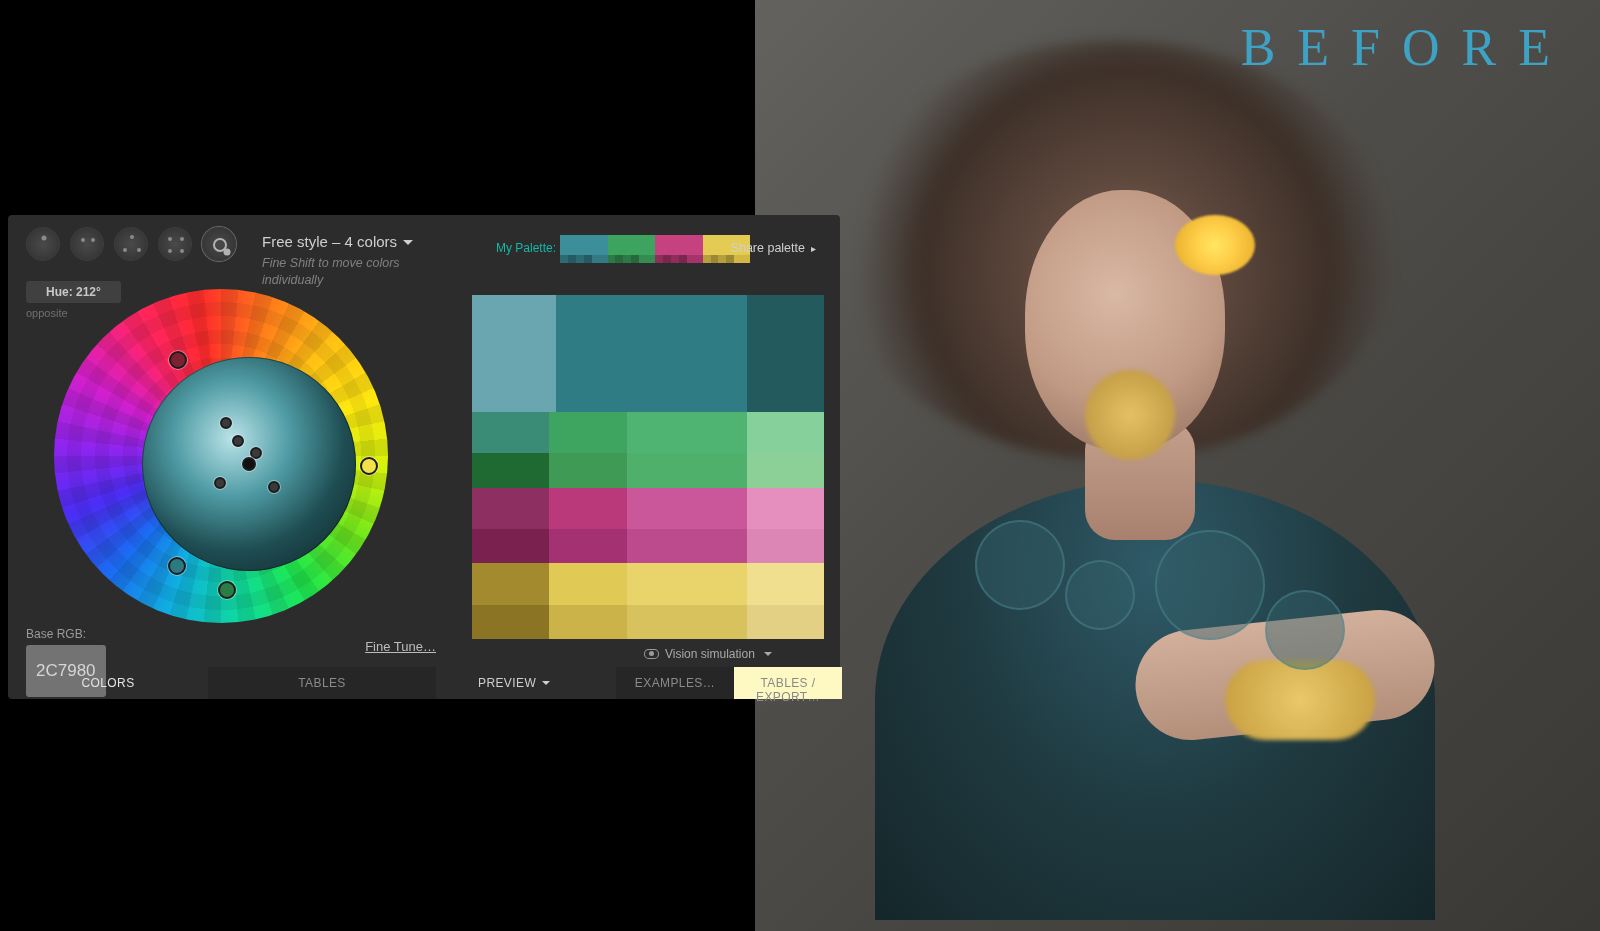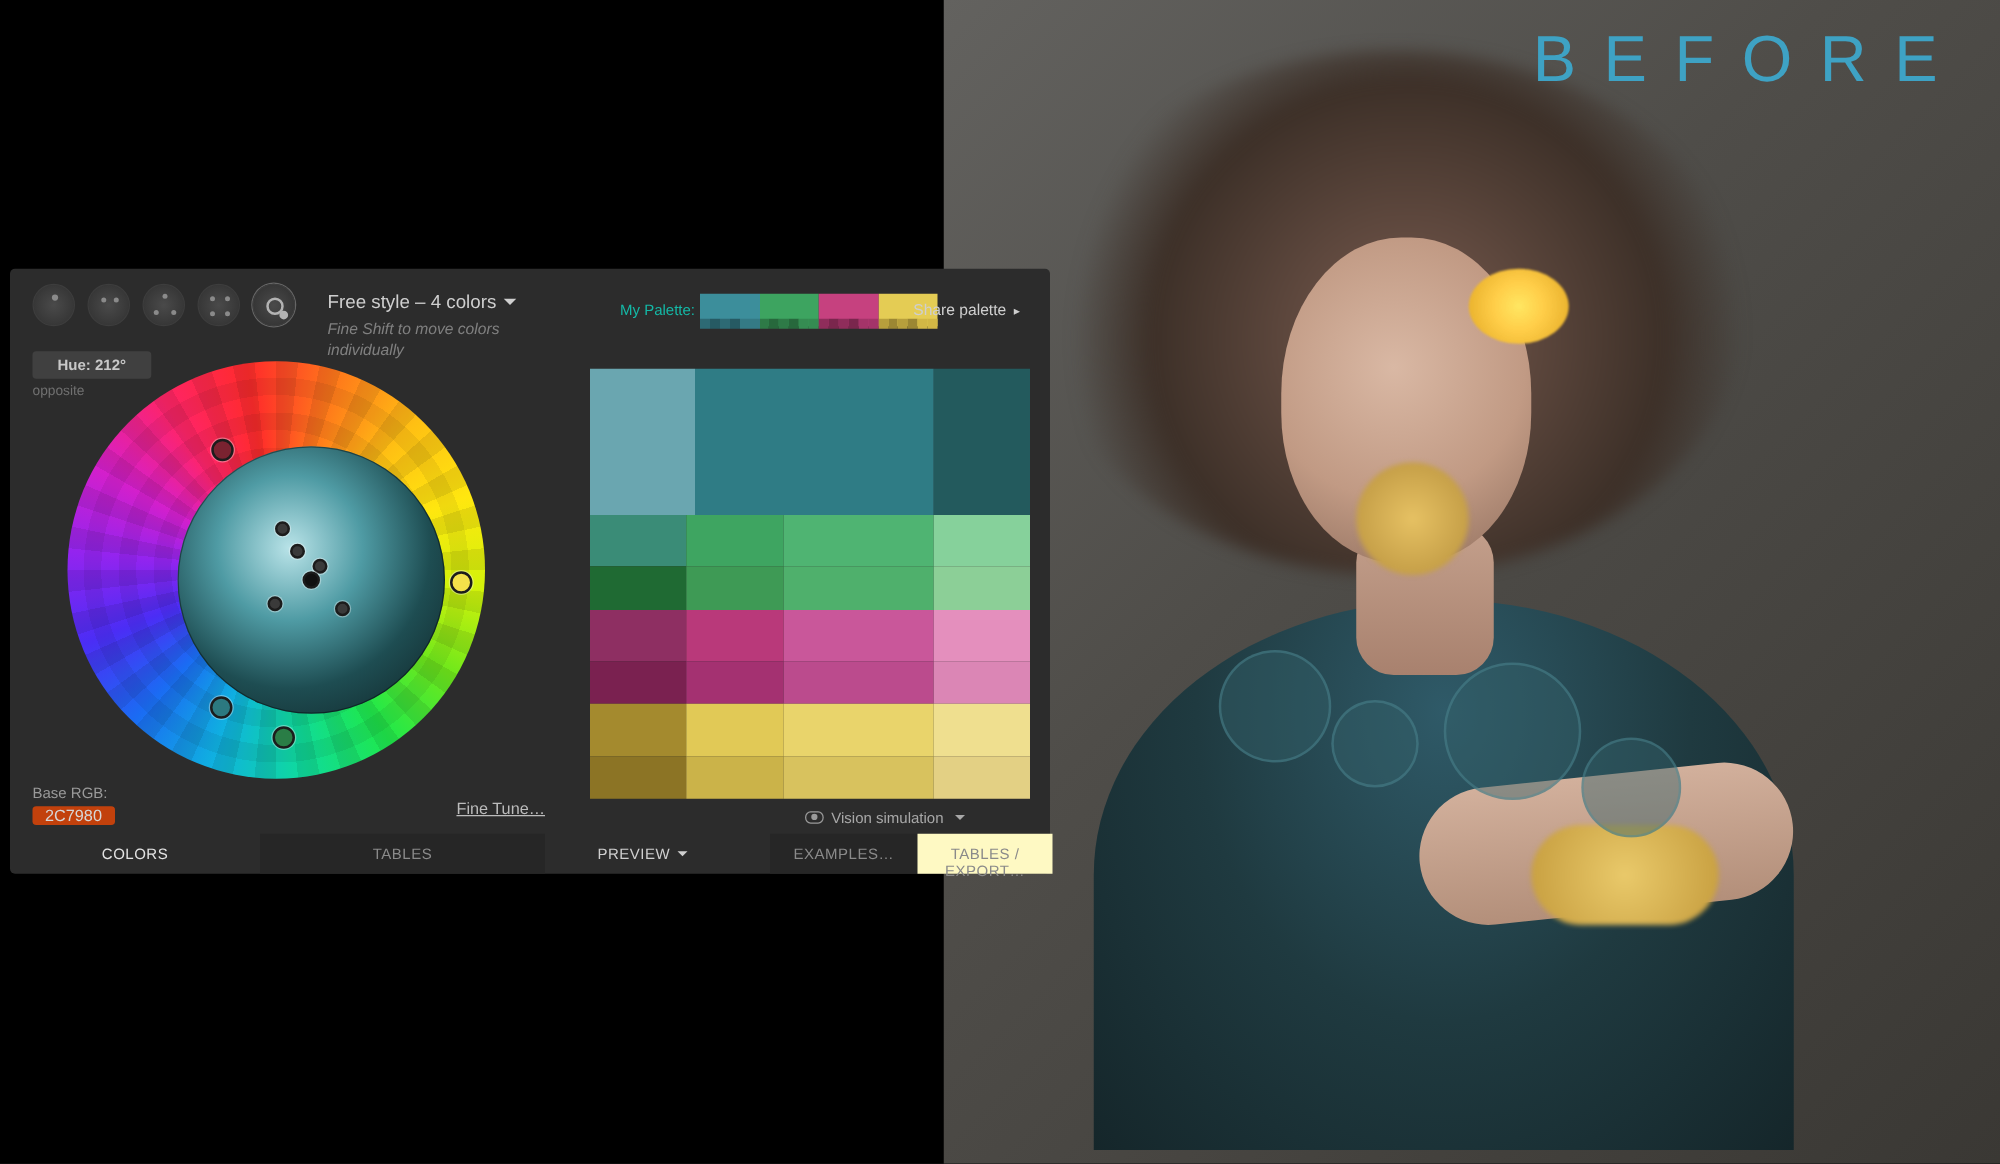--- a/index.html
+++ b/index.html
@@ -1,20 +1,20 @@
 <!DOCTYPE html>
 <html><head>
 <meta charset="utf-8">
 <style>
   * { box-sizing:border-box; margin:0; padding:0; }
   html,body { width:1600px; height:931px; background:#000; font-family:"Helvetica Neue",Arial,sans-serif; color:#9a9a9a; overflow:hidden; }
   .stage { position:relative; width:1600px; height:931px; }
 
   
-  .photo { position:absolute; top:0; right:0; width:845px; height:931px; background:linear-gradient(135deg,#63625f 0%,#4f4d49 40%,#3a3834 100%); overflow:hidden; }
+  .photo { position:absolute; top:0; right:0; width:845px; height:931px; background:linear-gradient(135deg,#63625f 0%,#4f4d49 40%,#3a3834 100%); overflow:hidden;font-family:Liberation Serif, serif; }
   .before-label { position:absolute; top:18px; right:28px; color:#3ea2c4; font-size:52px; letter-spacing:22px; font-weight:300; }
   
   .fig-bg1 { position:absolute; left:80px; top:40px; width:560px; height:420px; background:radial-gradient(circle at 52% 55%,#7a5c50 0%,#3d3028 55%,transparent 72%); border-radius:50%; filter:blur(6px); }
   .fig-face { position:absolute; left:270px; top:190px; width:200px; height:260px; background:radial-gradient(circle at 45% 40%,#d9b8a4 0%,#c19a84 55%,#8e6d5c 100%); border-radius:48% 48% 46% 46%; }
   .fig-neck { position:absolute; left:330px; top:420px; width:110px; height:120px; background:linear-gradient(#c4a08c,#a8816e); border-radius:30px; }
   .fig-body { position:absolute; left:120px; top:480px; width:560px; height:440px; background:radial-gradient(ellipse at 50% 20%,#2f5a68 0%,#1f3a40 50%,#15262a 100%); border-radius:50% 50% 0 0; }
   .fig-arm { position:absolute; left:380px; top:620px; width:300px; height:110px; background:linear-gradient(#d2b09c,#b38f7a); border-radius:60px; transform:rotate(-6deg); }
   .gold1 { position:absolute; left:420px; top:215px; width:80px; height:60px; background:radial-gradient(circle,#e9c96a,#c59c3d); border-radius:50%; filter:blur(1px) contrast(1.4); }
   .gold2 { position:absolute; left:330px; top:370px; width:90px; height:90px; background:radial-gradient(circle,#e6c163,#b8913c); border-radius:50%; filter:blur(2px); }
   .gold3 { position:absolute; left:470px; top:660px; width:150px; height:80px; background:radial-gradient(circle,#e9c96a,#c59c3d); border-radius:60px; filter:blur(2px); }
@@ -53,21 +53,21 @@
   .wheel-seg { position:absolute; inset:0; border-radius:50%;
     background:repeating-conic-gradient(from 0deg, rgba(0,0,0,.08) 0deg 6deg, transparent 6deg 12deg),
                repeating-radial-gradient(circle,rgba(0,0,0,.06) 0 14px,transparent 14px 28px);
     mix-blend-mode:multiply; }
   .wheel-inner { position:absolute; left:88px; top:68px; width:214px; height:214px; border-radius:50%;
     background:radial-gradient(circle at 42% 38%, #b9e3e8 0%, #4f9ba4 32%, #1e4d52 62%, #0e1e20 100%); box-shadow:inset 0 0 0 1px rgba(0,0,0,.4); }
   .marker { position:absolute; width:18px; height:18px; border-radius:50%; border:2px solid #1c1c1c; box-shadow:0 0 0 1px rgba(255,255,255,.35); }
   .m-small { width:12px; height:12px; border-width:2px; }
   .m-center{ width:14px; height:14px; }
   .base-label { position:absolute; left:0; top:346px; font-size:12px; color:#9a9a9a; }
-  .base-val { position:absolute; left:0; top:364px; font-size:13px; color:#d6d6d6; background:#c2410c; padding:0 10px; border-radius:3px; }
+  .base-val { position:absolute; left:0; top:364px; font-size:17px; color:#d6d6d6; background:#737373; padding:16px 10px; border-radius:3px; }
   .finetune { position:absolute; right:0; top:358px; font-size:13px; color:#bcbcbc; cursor:pointer;text-decoration:underline; }
 
   
   .grid { position:absolute; left:464px; top:80px; width:352px; height:344px; }
   .row { display:flex; width:100%; }
   .row .c { height:100%; }
   .row.big { height:34.4%; }
   .row.sm  { height:21.9%; }
   .c0{flex:0 0 22%} .c1{flex:0 0 22%} .c2{flex:0 0 34%} .c3{flex:0 0 22%}
   

